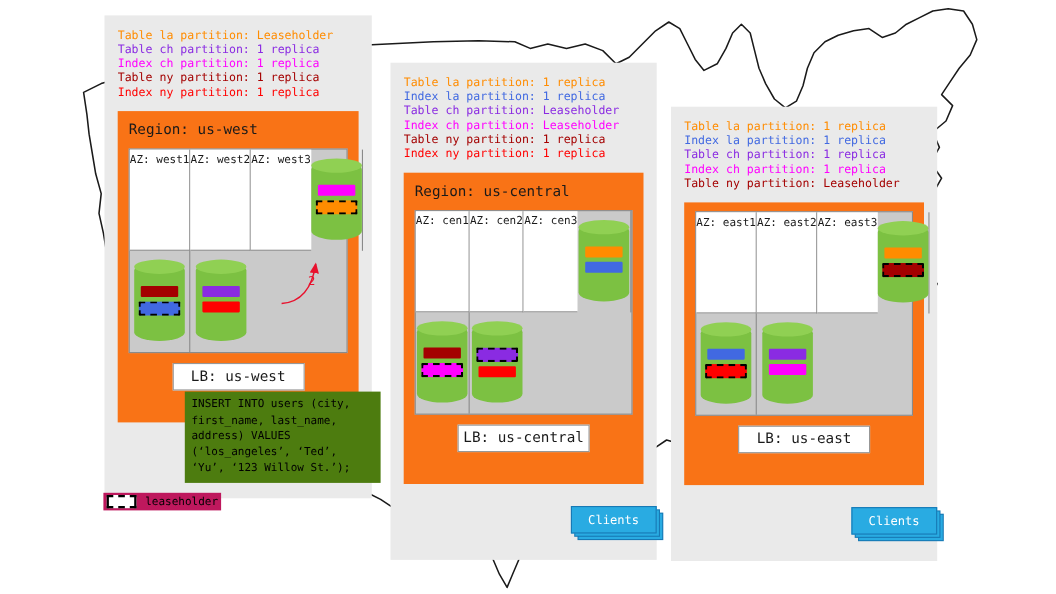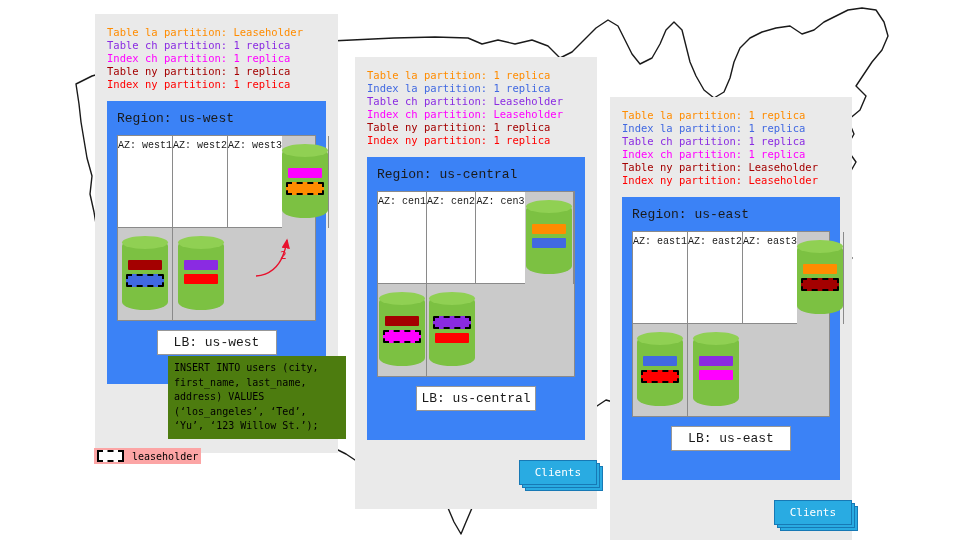--- a/index.html
+++ b/index.html
@@ -10,21 +10,21 @@
   .map-svg { position:absolute; left:0; top:0; z-index:0; }
 
   .panel { position:absolute; background:#EAEAEA; z-index:2; padding:8px 0 24px; }
   .panel-west    { left:95px;  top:14px; width:243px; }
   .panel-central { left:355px; top:57px; width:242px; }
   .panel-east    { left:610px; top:97px; width:242px; }
 
   .legend { padding:4px 12px 10px; }
   .legend-line { font-size:10.5px; line-height:13px; white-space:nowrap; }
 
-  .region-box { margin:0 12px; background:#3b82f6; padding:8px 10px 12px;font-family:Liberation Mono, monospace; }
+  .region-box { margin:0 12px; background:#f97316; padding:8px 10px 12px; }
   .region-title { font-size:13px; color:#1a1a1a; padding:2px 0 9px; }
 
   .az-table { display:grid; grid-template-columns:repeat(4,1fr); border:1px solid #8a8a8a; background:#CACACA; }
   .az-head { background:#ffffff; border-right:1px solid #8a8a8a; border-bottom:1px solid #8a8a8a;
              font-size:10px; text-align:center; padding:4px 0; color:#1a1a1a; white-space:nowrap; }
   .az-head.last { border-right:none; }
   .az-cell { border-right:1px solid #8a8a8a; height:92px; display:flex; align-items:center; justify-content:center; }
   .az-cell.last { border-right:none; }
 
   .cylinder { position:relative; width:46px; height:72px; background:#7CC142; border-radius:23px/8px; }
@@ -39,21 +39,21 @@
             text-align:center; font-size:13px; padding:4px 0; color:#1a1a1a; }
 
   .clients-wrap { display:flex; justify-content:flex-end; margin-top:20px; }
   .clients { background:#29ABE2; border:1px solid #1779B5; color:#ffffff; font-size:11px; padding:5px 15px;
              box-shadow:3px 3px 0 -1px #29ABE2, 3px 3px 0 0 #1779B5, 6px 6px 0 -1px #29ABE2, 6px 6px 0 0 #1779B5; }
 
   .sql-block { position:absolute; left:168px; top:356px; width:178px; background:#4d7c0f; z-index:2;
                font-size:10px; line-height:14.5px; white-space:pre-line; color:#000; padding:5px 6px; }
 
   .lh-key { position:absolute; left:94px; top:448px; display:flex; align-items:center; gap:8px;
-            z-index:2; background:#fca5a5; padding:2px 3px; }
+            z-index:2; background:#be185d; padding:2px 3px; }
   .lh-key-box { width:27px; height:12px; border:2px dashed #000; background:#ffffff; }
   .lh-key-label { font-size:10px; color:#000; }
 
   .arrow-svg { position:absolute; left:238px; top:226px; z-index:3; pointer-events:none; }
 </style>
 </head>
 <body>
 
 <div class="stage">
 
@@ -154,24 +154,22 @@
     </div>
   </div>
 
   <div class="panel panel-east">
     <div class="legend">
         <div class="legend-line" style="color: rgb(255, 140, 0);">Table la partition: 1 replica</div>
         <div class="legend-line" style="color: rgb(65, 105, 225);">Index la partition: 1 replica</div>
         <div class="legend-line" style="color: rgb(138, 43, 226);">Table ch partition: 1 replica</div>
         <div class="legend-line" style="color: rgb(255, 0, 255);">Index ch partition: 1 replica</div>
         <div class="legend-line" style="color: rgb(164, 0, 0);">Table ny partition: Leaseholder</div>
-        <div class="legend-line" style="color: rgb(255, 0, 0);">Index ny partition: Leaseholder</div>
       </div>
     <div class="region-box">
-      <div class="region-title">Region: us-east</div>
       <div class="az-table">
           <div class="az-head">AZ: east1</div>
           <div class="az-head">AZ: east2</div>
           <div class="az-head last">AZ: east3</div>
           <div class="az-cell">
             <div class="cylinder" style="background: rgb(124, 193, 66);">
               <div class="bars">
                 <div class="bar" style="background: rgb(255, 140, 0);"></div>
                 <div class="bar leaseholder" style="background: rgb(164, 0, 0);"></div>
               </div>

